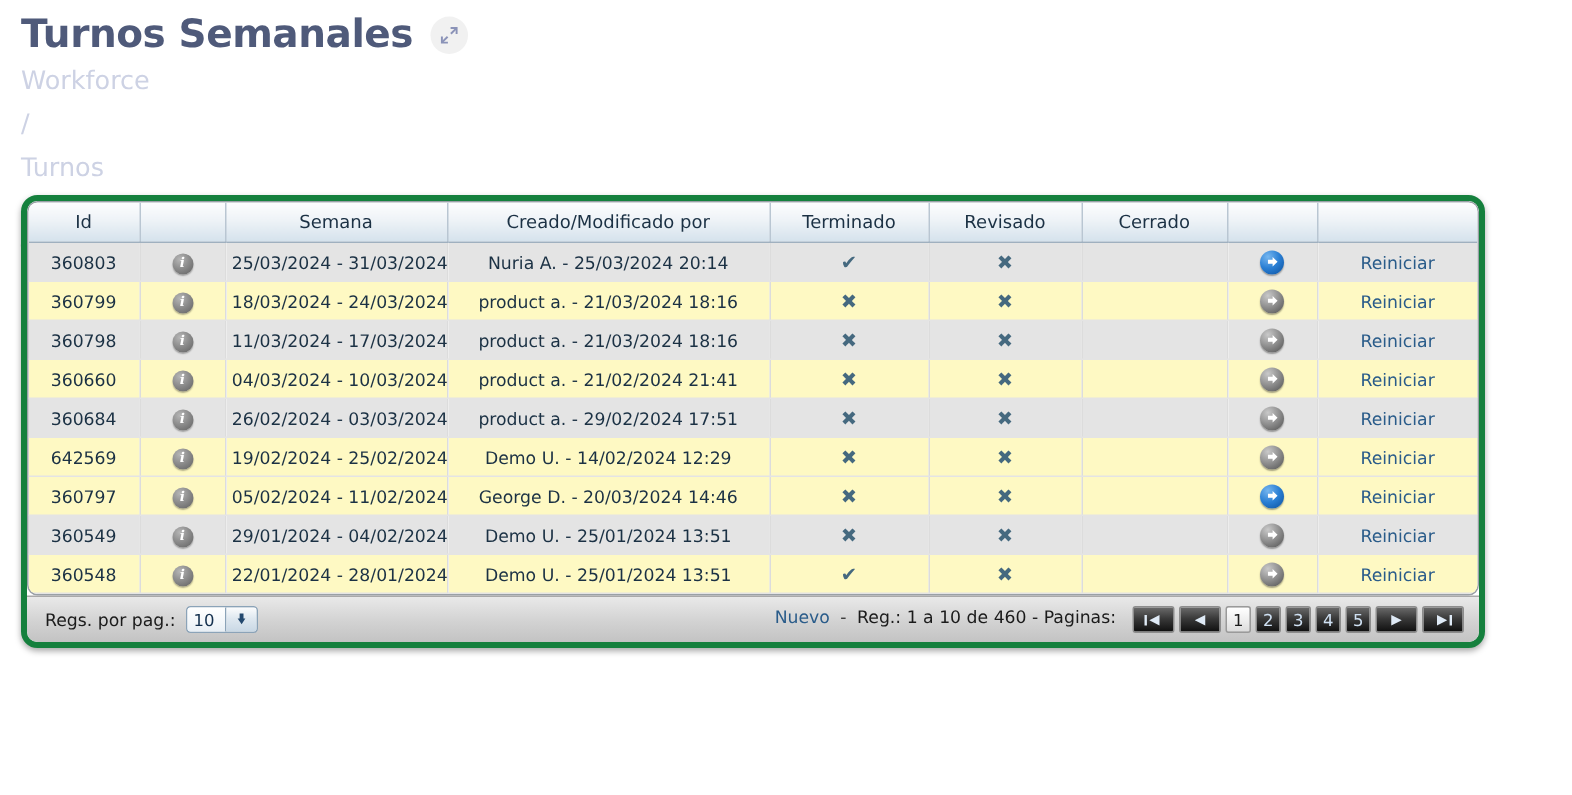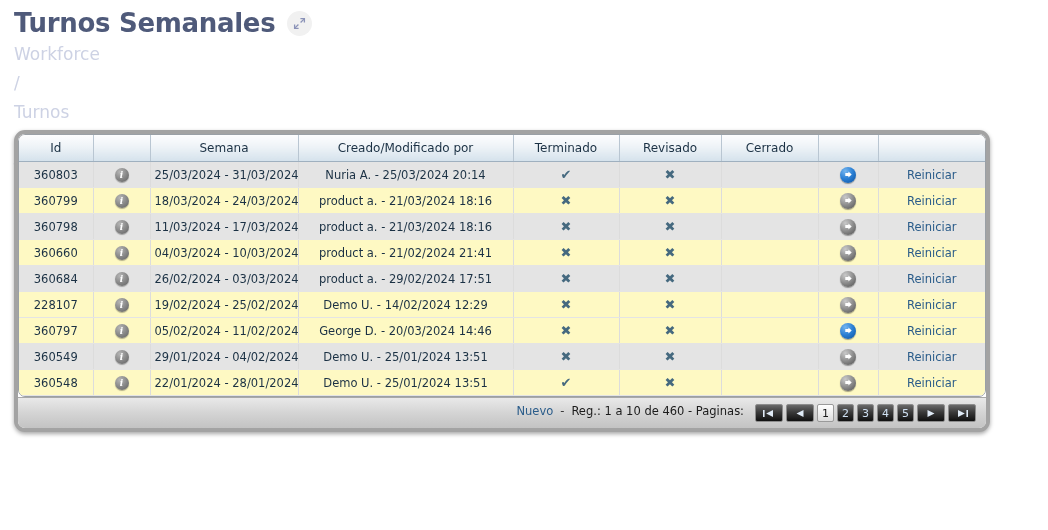--- a/index.html
+++ b/index.html
@@ -96,21 +96,21 @@
     align-items: center;
     justify-content: center;
   }
 
   
   .grid-shell {
     position: absolute;
     left: 14px;
     top: 130px;
     width: 976px;
-    border: 4px solid #a3a3a3;
+    border: 4px solid #15803d;
     border-radius: 11px;
     background: #ffffff;
     box-sizing: border-box;
     overflow: hidden;
     box-shadow: 0 2px 4px rgba(0,0,0,.35);
   }
   .grid-inner {
     border: 1px solid #9aa0a6;
     border-radius: 7px;
     overflow: hidden;
@@ -393,21 +393,21 @@
             <td><span class="mark">✖</span></td>
             <td></td>
             <td><span class="arrow-icon gray">
                 <svg width="9" height="9" viewBox="0 0 9 9" aria-hidden="true">
                   <path d="M1.3 3.1 L4.4 3.1 L4.4 1.4 L7.7 4.5 L4.4 7.6 L4.4 5.9 L1.3 5.9 Z" fill="#ffffff"></path>
                 </svg>
               </span></td>
             <td><span class="link">Reiniciar</span></td>
           </tr>
           <tr class="even">
-            <td>228107</td>
+            <td>642569</td>
             <td><span class="info-icon">i</span></td>
             <td>19/02/2024 - 25/02/2024</td>
             <td>Demo U. - 14/02/2024 12:29</td>
             <td><span class="mark">✖</span></td>
             <td><span class="mark">✖</span></td>
             <td></td>
             <td><span class="arrow-icon gray">
                 <svg width="9" height="9" viewBox="0 0 9 9" aria-hidden="true">
                   <path d="M1.3 3.1 L4.4 3.1 L4.4 1.4 L7.7 4.5 L4.4 7.6 L4.4 5.9 L1.3 5.9 Z" fill="#ffffff"></path>
                 </svg>
@@ -457,20 +457,31 @@
                   <path d="M1.3 3.1 L4.4 3.1 L4.4 1.4 L7.7 4.5 L4.4 7.6 L4.4 5.9 L1.3 5.9 Z" fill="#ffffff"></path>
                 </svg>
               </span></td>
             <td><span class="link">Reiniciar</span></td>
           </tr>
         </tbody>
     </table>
   </div>
 
   <div class="grid-footer">
+    <div class="foot-left">
+      <span>Regs. por pag.:</span>
+      <div class="small-select">
+        <div class="sv">10</div>
+        <div class="sa">
+          <svg width="10" height="8" viewBox="0 0 11 9" aria-hidden="true">
+            <path d="M1 2.2 L5.5 2.2 L5.5 0.8 L9.8 3.6 L5.5 6.6 L5.5 5.1 L1 5.1 Z" transform="rotate(90 5.5 3.7)" fill="#23486e"></path>
+          </svg>
+        </div>
+      </div>
+    </div>
 
     <div class="foot-right">
       <span class="foot-link">Nuevo</span>
       <span class="foot-sep">-</span>
       <span>Reg.: 1 a 10 de 460 - Paginas:</span>
 
       <div class="pager-group">
         <div class="pg dark nav">
           <svg width="16" height="9" viewBox="0 0 16 9" aria-hidden="true">
             <rect x="2" y="1" width="1.6" height="7" fill="#dfeaf6"></rect>

